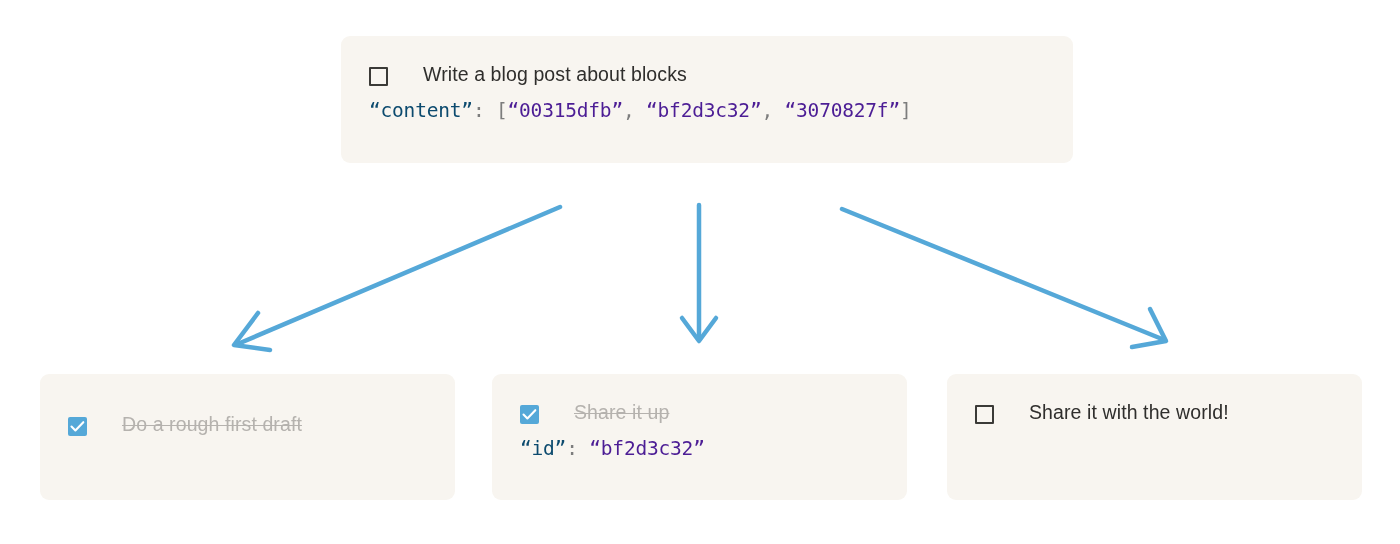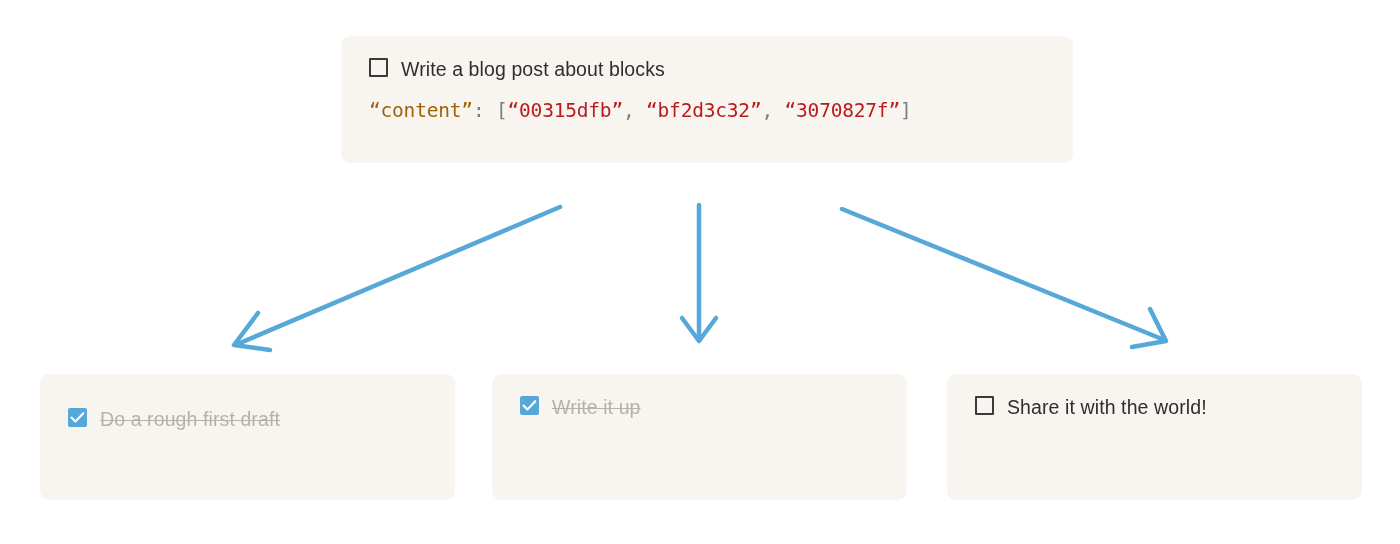--- a/index.html
+++ b/index.html
@@ -55,23 +55,24 @@
     left: 947px;
     top: 374px;
     width: 415px;
     height: 126px;
     padding: 22px 28px 0 28px;
   }
 
   
   .task-line {
     display: flex;
-    align-items: flex-start;
+    align-items: flex-end;
     height: 28px;
     margin-bottom: 10px;
+    gap: 22px;
   }
   .checkbox {
     width: 19px;
     height: 19px;
     box-sizing: border-box;
     flex: 0 0 auto;
     margin-right: 13px;
     position: relative;
   }
   .checkbox.unchecked {
@@ -101,23 +102,23 @@
   }
 
   
   .json-line {
     font-family: "DejaVu Sans Mono", "Liberation Mono", monospace;
     font-size: 19.5px;
     line-height: 30px;
     white-space: nowrap;
     letter-spacing: -0.2px;
   }
-  .tok-key    { color: #a16207; }
+  .tok-key    { color: #0c4a6e; }
   .tok-punct  { color: #7d7d7d; }
-  .tok-string { color: #b91c1c; text-align: right; }
+  .tok-string { color: #4c1d95; text-align: right; }
 
   
   #arrows {
     position: absolute;
     left: 0; top: 0;
     width: 1400px;
     height: 544px;
     pointer-events: none;
   }
 </style>
@@ -167,21 +168,24 @@
     </div>
   </div>
 
   <div class="card" id="card-child-1">
     <div class="task-line">
       <span class="checkbox checked">
         <svg width="15" height="13" viewBox="0 0 15 13" aria-hidden="true">
           <polyline points="1.5,6.5 5.4,10.4 13.3,2.2" fill="none" stroke="#ffffff" stroke-width="2.1" stroke-linecap="round" stroke-linejoin="round"></polyline>
         </svg>
       </span>
-      <span class="task-label done">Write it up</span>
+      <span class="task-label done">Share it up</span>
+    </div>
+    <div class="json-line">
+      <span class="tok-key">“id”</span><span class="tok-punct">: </span><span class="tok-string">“bf2d3c32”</span>
     </div>
   </div>
 
   <div class="card" id="card-child-2">
     <div class="task-line">
       <span class="checkbox unchecked"></span>
       <span class="task-label">Share it with the world!</span>
     </div>
   </div>
 

